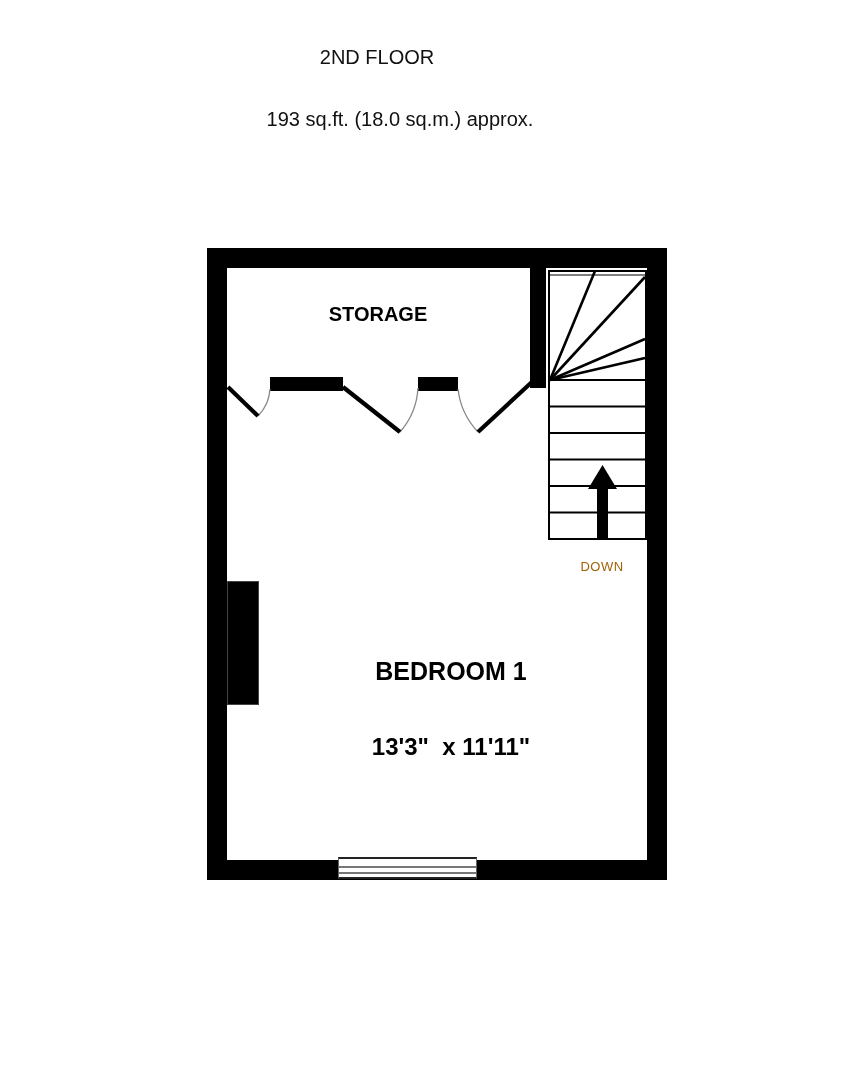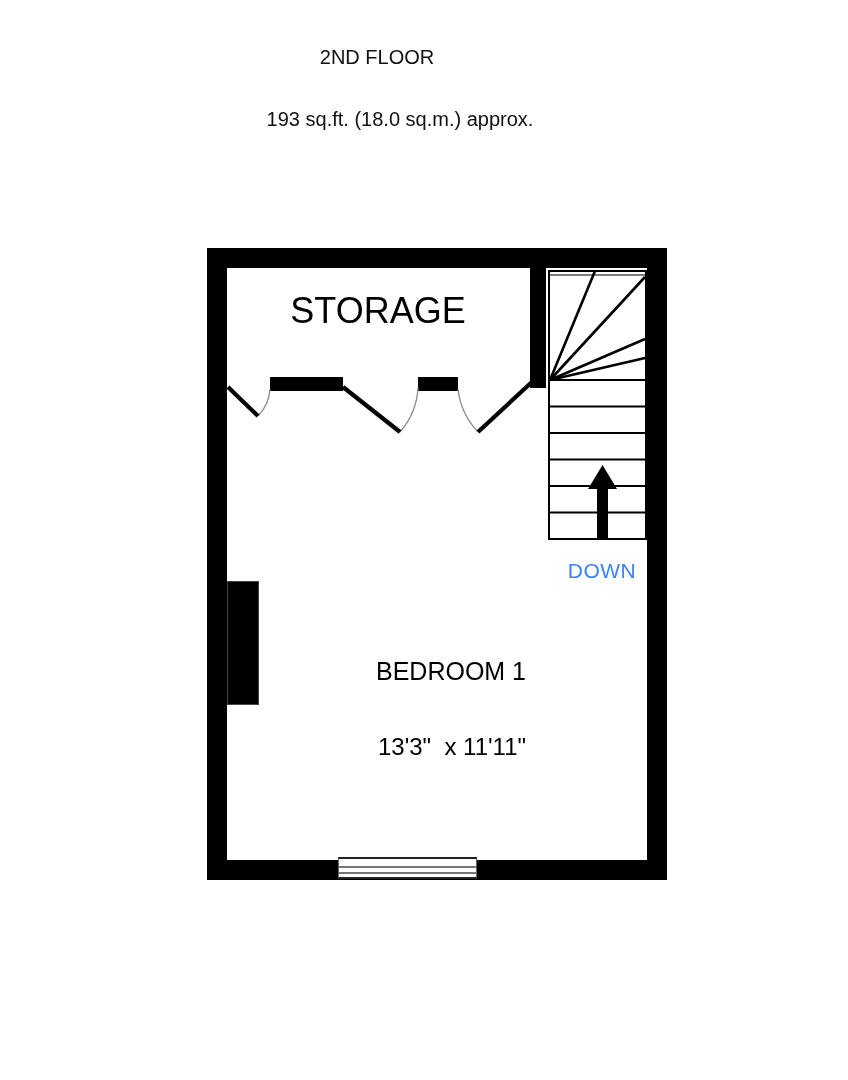--- a/index.html
+++ b/index.html
@@ -25,32 +25,32 @@
   .bar-b{left:191px;width:40px;}
   .doors{position:absolute;left:0;top:107px;width:321px;height:65px;}
   .stairs{position:absolute;left:321px;top:2px;width:99px;height:270px;}
   .chimney{position:absolute;left:0;top:313px;width:32px;height:124px;background:#000;border:1px solid #444;box-sizing:border-box;}
   .window{position:absolute;left:111px;top:589px;width:139px;height:22px;background:#fff;border:2px solid #222;border-left:1px solid #666;border-right:1px solid #666;box-sizing:border-box;}
   .wline{position:absolute;left:0;width:100%;height:2px;background:#777;}
   .w1{top:7px;}
   .w2{top:13px;}
 
   .storage-label{
-    position:absolute;left:151px;top:22px;transform:translateX(-50%);
-    font-size:36px;font-weight:normal;white-space:nowrap;
+    position:absolute;left:151px;top:35px;transform:translateX(-50%);
+    font-size:20px;font-weight:bold;white-space:nowrap;
   }
   .bedroom-block{
     position:absolute;left:224px;top:341px;transform:translateX(-50%);
-    text-align:right;font-weight:normal;line-height:25px;white-space:pre;
+    text-align:center;font-weight:bold;line-height:25px;white-space:pre;
   }
   .bname{font-size:25px;}
   .bdim{font-size:24px;}
   .down-label{
     position:absolute;left:375px;top:291px;transform:translateX(-50%);
-    font-size:21px;letter-spacing:0.5px;white-space:nowrap;color:#3b82f6;
+    font-size:13px;letter-spacing:0.5px;white-space:nowrap;color:#a16207;
   }
 </style>
 </head>
 <body>
 
 <div class="page">
 
   <div class="title-block">
     <div class="title-line t1">2ND FLOOR</div>
     <div class="title-line t2">193 sq.ft. (18.0 sq.m.) approx.</div>

